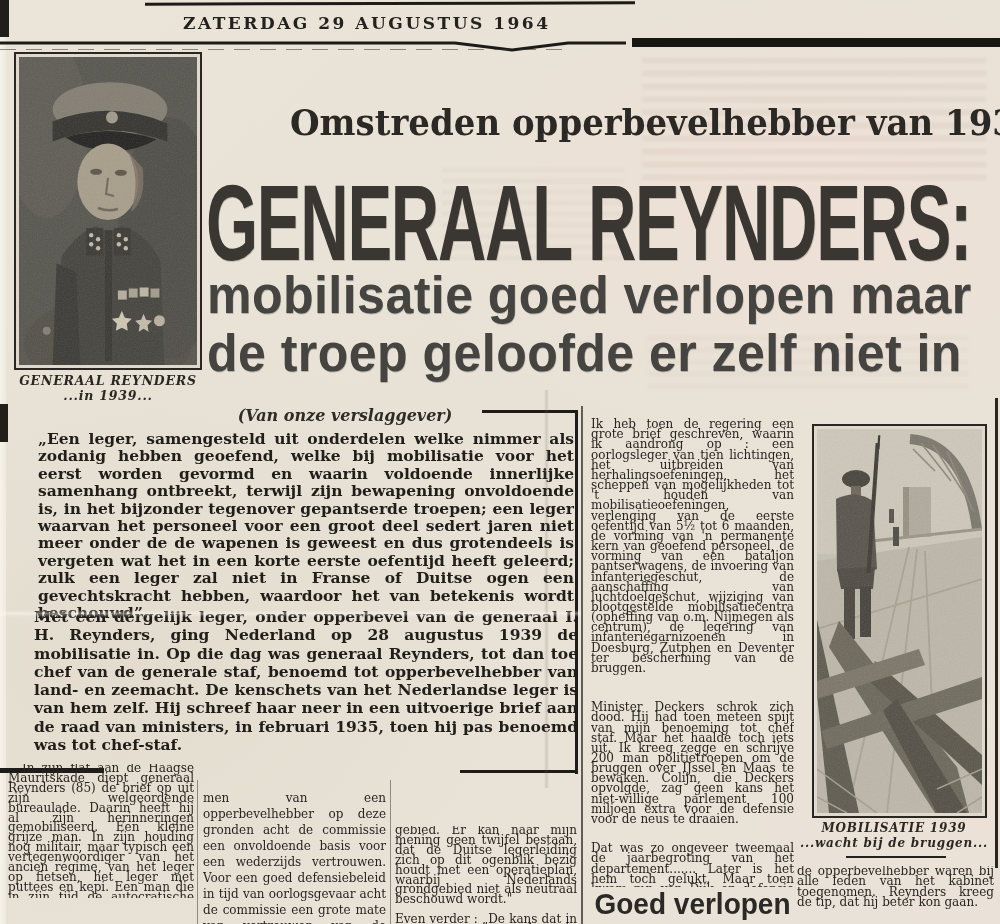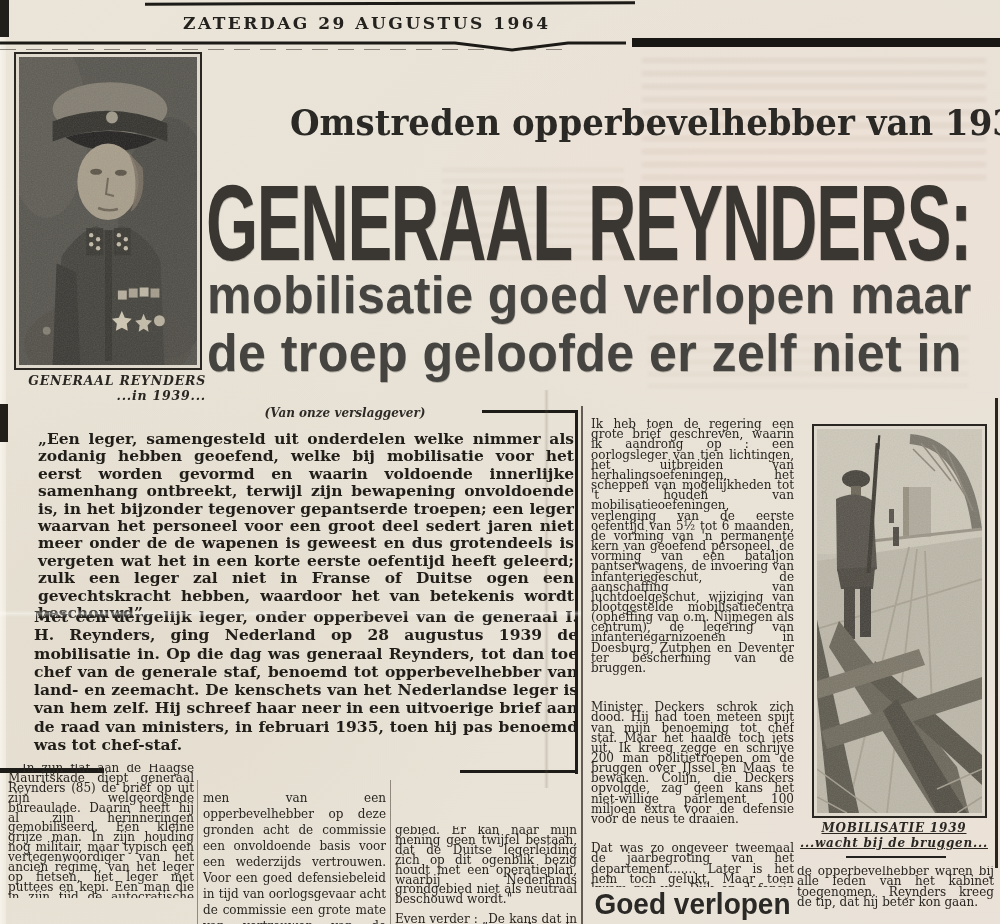--- a/index.html
+++ b/index.html
@@ -49,43 +49,43 @@
   .kicker{left:290px;top:101px;width:700px;text-align:center;font-weight:700;font-size:34px;
     color:#2b2925;transform:scaleY(1.06);transform-origin:center top;white-space:nowrap;}
   .headline{left:206px;top:160px;font-family:"Liberation Sans",sans-serif;font-weight:700;font-size:108px;
     letter-spacing:-2px;color:#3a3733;transform:scale(.62,1.0);transform-origin:left top;white-space:nowrap;
     text-shadow:1px 1px 0 rgba(60,55,48,.25);}
   .subhead{left:207px;font-family:"Liberation Sans",sans-serif;font-weight:700;font-size:51px;
     letter-spacing:.5px;color:#454440;transform:scaleX(.98);transform-origin:left top;white-space:nowrap;
     text-shadow:.5px .5px 0 rgba(60,58,52,.3);}
   .sub1{top:266px;} .sub2{top:324px;}
   .byline{left:205px;top:406px;width:280px;text-align:center;font-style:italic;font-weight:700;
-    font-size:12px;color:#2e2b27;}
+    font-size:16px;color:#2e2b27;}
   .quote{left:38px;top:430px;width:536px;font-weight:700;font-size:15.5px;line-height:17.4px;
     text-align:justify;color:#211e1a;}
   .lead{left:34px;top:608px;width:544px;font-weight:700;font-size:15.5px;line-height:18.3px;
     text-align:justify;color:#211e1a;}
   .smalltext{font-weight:400;font-size:12px;color:#282420;text-align:justify;white-space:pre-line;overflow:hidden;}
   .col1{left:8px;top:764px;width:186px;height:134px;line-height:9.9px;text-indent:14px;}
   .col2{left:203px;top:790px;width:183px;height:134px;line-height:16px;}
   .col3{left:395px;top:790px;width:182px;height:134px;line-height:9.9px;margin-top:36px;}
   .rcol{left:591px;top:409px;width:203px;height:478px;line-height:10.15px;}
   .rcol .p2{margin-top:19px;} .rcol .p3{margin-top:9px;}
   .goed{left:591px;top:888px;width:203px;text-align:center;font-family:"Liberation Sans",sans-serif;
     font-weight:700;font-size:28px;color:#2b2926;transform:scaleY(1.05);transform-origin:center top;}
   .frcol{left:797px;top:866px;width:197px;height:58px;line-height:10.4px;}
   
   .photo{border:2px solid #2a2722;background:#ded9cc;padding:3px;box-sizing:border-box;}
   .photo svg{display:block;width:100%;height:100%;}
   .photo-left{left:14px;top:52px;width:188px;height:318px;}
   .photo-right{left:812px;top:424px;width:175px;height:394px;}
   .caption{font-style:italic;font-weight:700;font-size:12.5px;line-height:15px;letter-spacing:.8px;
     text-align:center;color:#2a2723;white-space:pre-line;}
-  .caption-left{left:10px;top:373px;width:196px;text-align:right;}
-  .caption-right{left:798px;top:821px;width:192px;font-size:12px;text-decoration:underline;}
+  .caption-left{left:10px;top:373px;width:196px;}
+  .caption-right{left:798px;top:821px;width:192px;font-size:12px;}
 </style>
 </head>
 <body>
 
 <div class="page">
 
   <div class="abs edge-left"></div>
   <div class="abs corner-mark-tl"></div>
   <div class="abs top-edge-line"></div>
 

